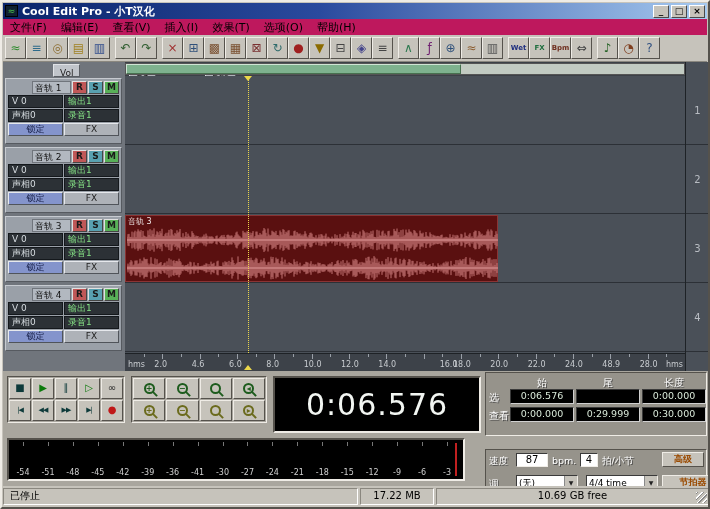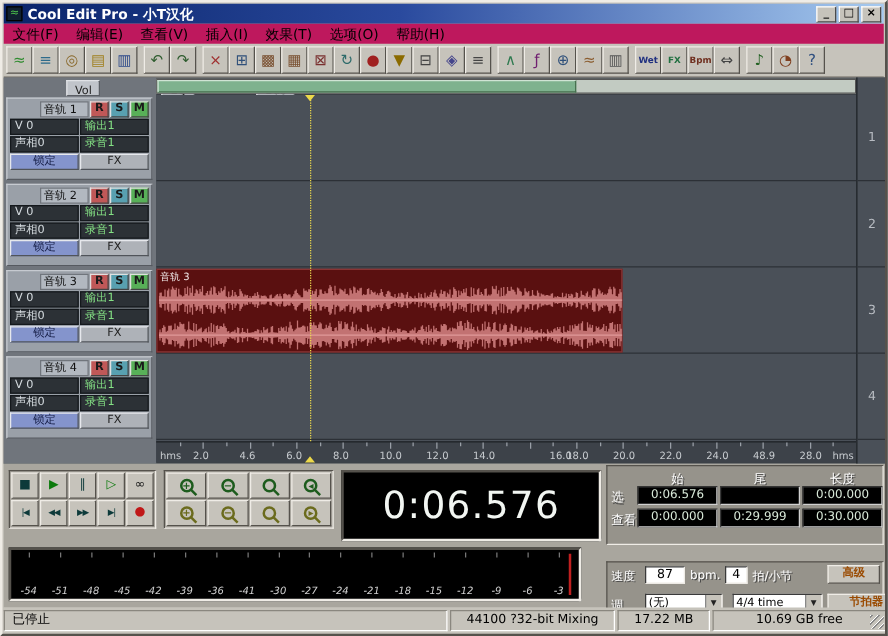--- a/index.html
+++ b/index.html
@@ -62,21 +62,21 @@
   #zoomgrp{position:absolute;left:128px;top:5px;width:136px;height:47px;display:grid;grid-template-columns:repeat(4,1fr);grid-auto-rows:21px;gap:1px;padding:1px;border:1px solid;border-color:#55524c #efece6 #efece6 #55524c;}
   .z-btn{border:1px solid;border-color:#efece6 #55524c #55524c #efece6;background:#c6c3bb;display:flex;align-items:center;justify-content:center;}
   .lens{position:relative;display:inline-block;width:11px;height:11px;border:2px solid;border-radius:50%;font-size:8px;line-height:7px;text-align:center;font-weight:bold;}
   .lens::after{content:'';position:absolute;width:6px;height:2px;background:currentColor;right:-5px;bottom:-3px;transform:rotate(45deg);}
   #time-display{position:absolute;left:270px;top:5px;width:208px;height:57px;background:#000;border:2px solid;border-color:#55524c #efece6 #efece6 #55524c;color:#f2f6f2;font-size:30px;display:flex;align-items:center;justify-content:center;letter-spacing:1px;}
   #selpanel{position:absolute;left:482px;top:1px;width:222px;height:64px;background:#96938b;border:1px solid;border-color:#55524c #efece6 #efece6 #55524c;}
   .sp-head{position:absolute;top:3px;width:64px;text-align:center;font-size:10px;color:#fff;text-shadow:1px 1px 0 #444;}
   .sp-lab{position:absolute;left:3px;font-size:10px;color:#fff;text-shadow:1px 1px 0 #444;}
   .sp-box{position:absolute;width:64px;height:15px;background:#000;border:1px solid;border-color:#3a3a3a #d0d0d0 #d0d0d0 #3a3a3a;color:#d8e8d8;font-size:9.5px;line-height:12px;text-align:center;}
   #meter{position:absolute;left:4px;top:67px;width:458px;height:43px;background:#000;border:2px solid;border-color:#55524c #efece6 #efece6 #55524c;}
-  .m-tick{position:absolute;bottom:2px;transform:translateX(-50%);color:#cfcfcf;font-size:8px;font-style:italic;}
+  .m-tick{position:absolute;bottom:2px;transform:translateX(-50%);color:#cfcfcf;font-size:8px;}
   .m-mark{position:absolute;top:2px;width:1px;height:4px;background:#777;}
   #m-red{position:absolute;right:6px;top:3px;bottom:3px;width:2px;background:#c02020;}
   #tempopanel{position:absolute;left:482px;top:66px;width:222px;height:46px;background:#96938b;border:1px solid;border-color:#55524c #efece6 #efece6 #55524c;margin-top:12px;}
   .tp-lab{position:absolute;font-size:9.5px;color:#fff;text-shadow:1px 1px 0 #444;white-space:nowrap;}
   .tp-box{position:absolute;height:14px;background:#fff;color:#000;font-size:10px;line-height:12px;text-align:center;border:1px solid;border-color:#3a3a3a #efece6 #efece6 #3a3a3a;}
   .tp-btn{position:absolute;height:15px;background:#c6c3bb;color:#9a4a00;font-size:9px;line-height:13px;text-align:center;border:1px solid;border-color:#efece6 #55524c #55524c #efece6;font-weight:bold;}
   .combo{position:absolute;height:16px;background:#fff;border:1px solid;border-color:#3a3a3a #efece6 #efece6 #3a3a3a;display:flex;}
   .combo-val{flex:1;font-size:9px;line-height:14px;padding-left:2px;color:#000;white-space:nowrap;overflow:hidden;}
   .combo-arrow{width:13px;background:#c6c3bb;border-left:1px solid #888;font-size:6px;line-height:14px;text-align:center;color:#222;}
   
@@ -434,18 +434,17 @@
       <span class="combo" style="left:100px;top:25px;width:72px">
         <span class="combo-val">4/4 time</span>
         <span class="combo-arrow">▼</span>
       </span>
       <span class="tp-btn" style="left:176px;top:25px;width:62px">节拍器</span>
     </div>
   </div>
 
   <div id="statusbar">
     <div class="sb-cell c1">已停止</div>
-    <div class="sb-cell c2">44100 ?32-bit Mixing</div>
     <div class="sb-cell c3">17.22 MB</div>
     <div class="sb-cell c4">10.69 GB free</div>
   </div>
 
 </div>
 
 </body></html>

